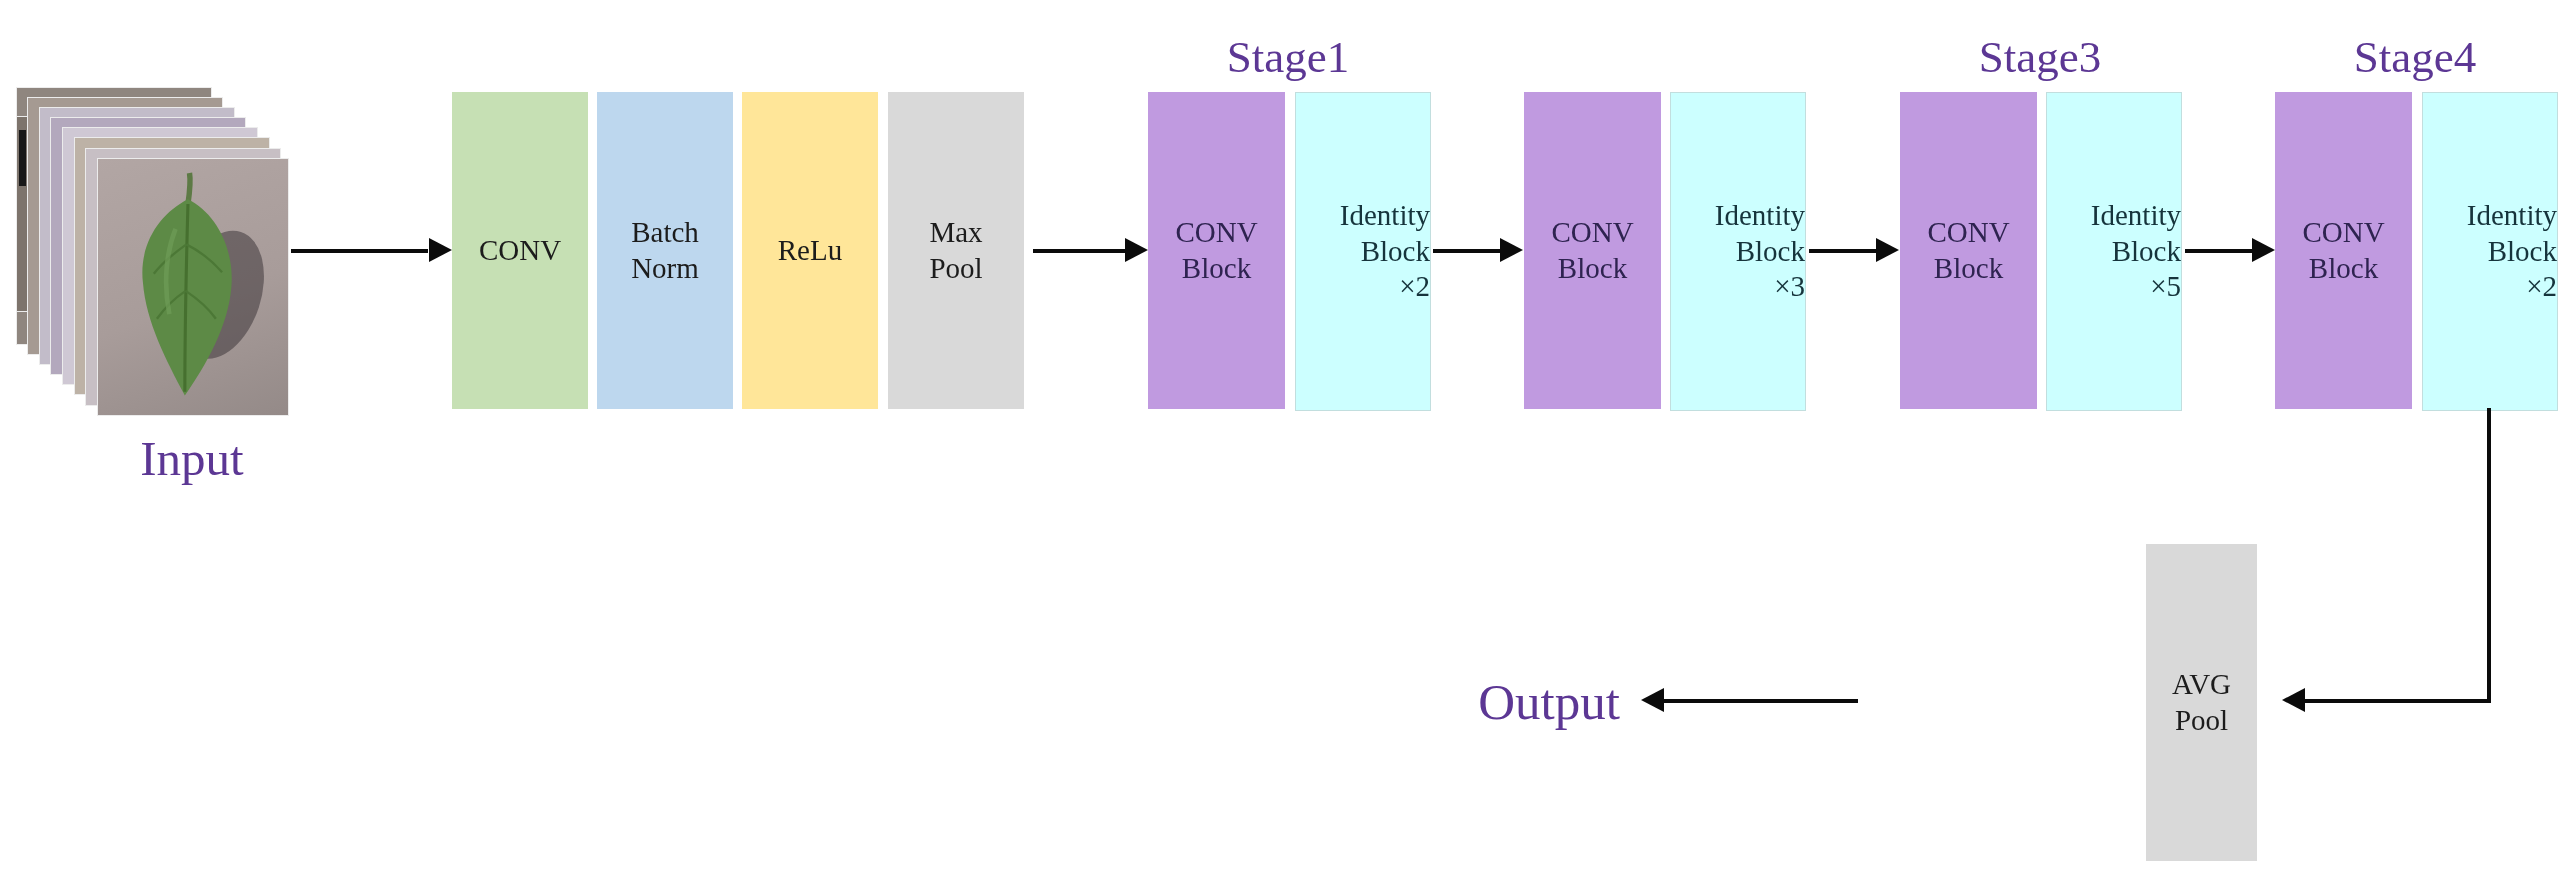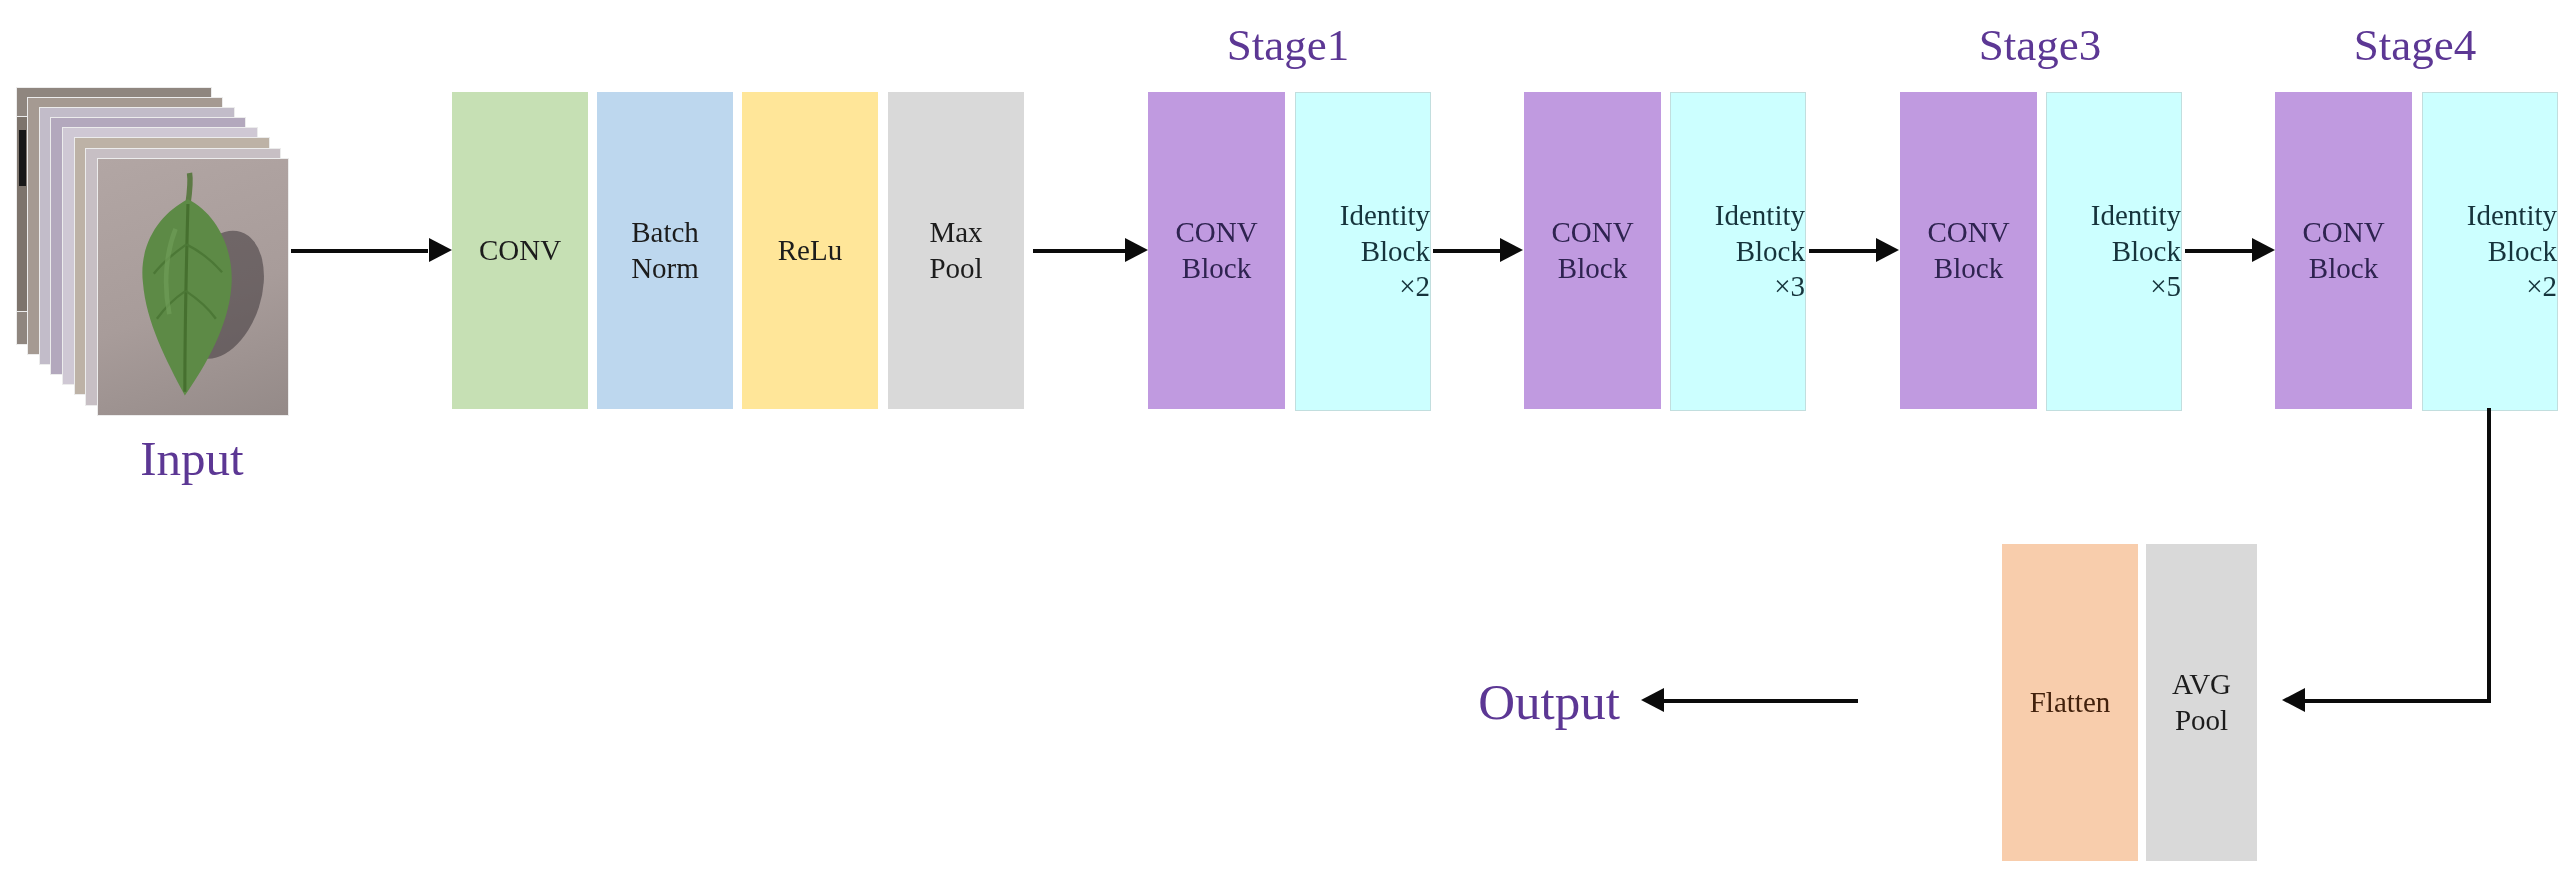--- a/index.html
+++ b/index.html
@@ -22,21 +22,21 @@
   .row-bottom{top:544px;height:317px;}
   .c-green{background:#c6e0b4;}
   .c-blue{background:#bdd7ee;}
   .c-yellow{background:#ffe699;}
   .c-gray{background:#d9d9d9;}
   .c-purple{background:#c09ae0;color:#2e2350;}
   .c-cyan{background:#ccffff;border:0.8px solid #c2dede;color:#16343c;align-items:flex-end;}
   .c-fc{background:#bf5e13;color:#3a1504;}
   .c-flatten{background:#f8cdac;color:#42210c;}
   .stage-title{
-    position:absolute;top:11px;height:67px;
+    position:absolute;top:23px;height:67px;
     display:flex;align-items:center;justify-content:center;
     font-size:45px;color:#5c3794;
   }
   .big-label{
     position:absolute;
     display:flex;align-items:center;justify-content:center;
     font-size:49px;color:#5c3794;
   }
   .hline{position:absolute;height:3.9px;background:#0b0b0b;}
   .vline{position:absolute;width:3.9px;background:#0b0b0b;}
@@ -173,23 +173,20 @@
     <span class="lbl-line">Block</span>
     <span class="lbl-line">×2</span>
   </div>
 
   <div>
     <div class="vline" style="left:2487px;top:408px;height:294px;"></div>
     <div class="hline" style="left:2305px;top:699px;width:186px;"></div>
     <div class="head-left" style="left:2282px;top:688px;"></div>
   </div>
 
-  <div class="block row-bottom c-flatten" style="left:2002px;width:136px;">
-    <span class="lbl-line">Flatten</span>
-  </div>
   <div class="block row-bottom c-gray" style="left:2146px;width:111px;">
     <span class="lbl-line">AVG</span>
     <span class="lbl-line">Pool</span>
   </div>
 
   <div>
     <div class="hline" style="left:1664px;top:699px;width:194px;"></div>
     <div class="head-left" style="left:1641px;top:688px;"></div>
   </div>
 

